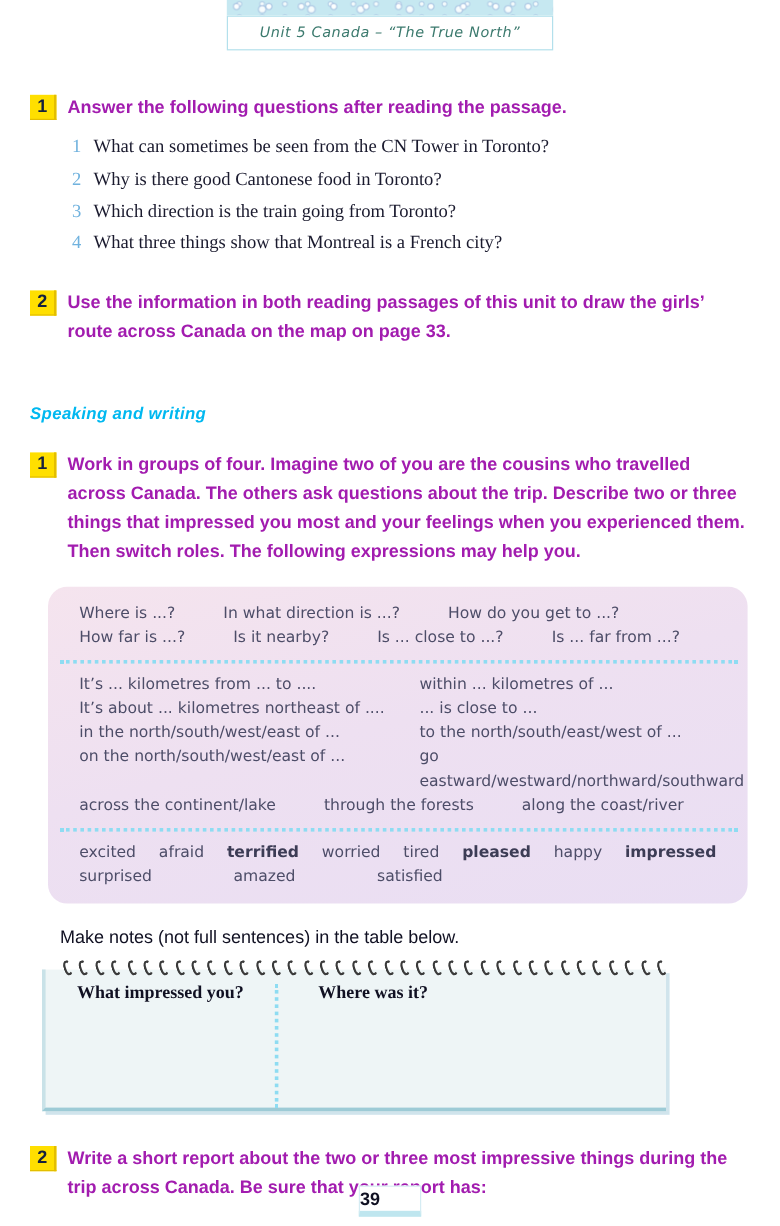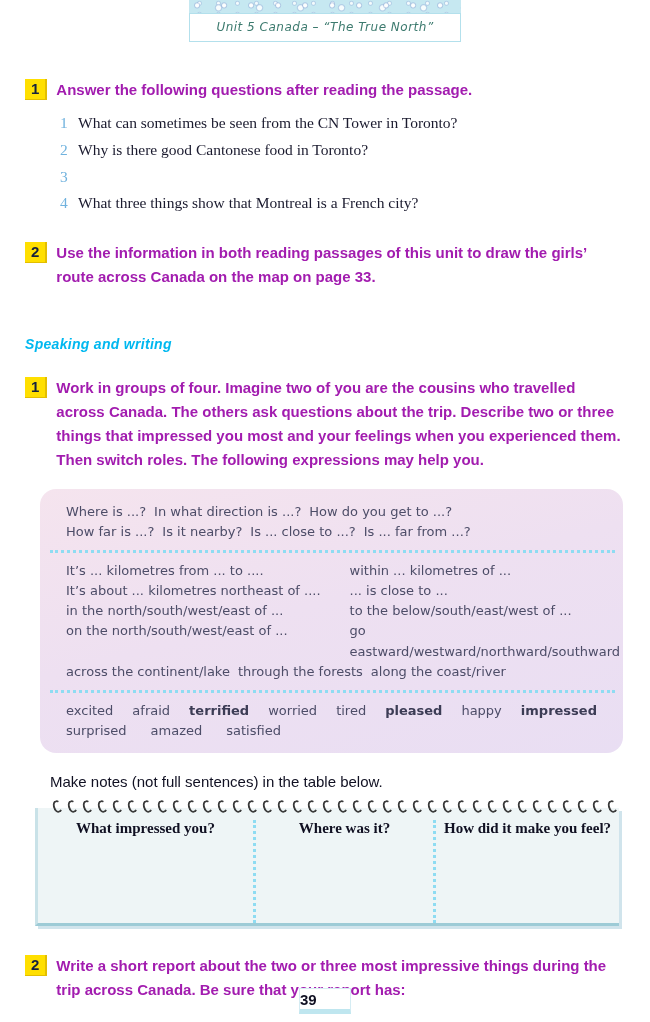--- a/index.html
+++ b/index.html
@@ -52,33 +52,33 @@
     color:#00b8f0; letter-spacing:0.3px; font-family:"Liberation Sans", sans-serif;
   }
 
   
   .expr-box {
     margin:16px 27px 0 40px; border-radius:16px;
     background:linear-gradient(165deg, #f5e4ee 0%, #eee0f1 45%, #e9def3 100%);
     padding:13px 22px 12px 26px;
     font-family:"DejaVu Sans", sans-serif; font-size:13px; color:#4d4d68;
   }
-  .expr-row { display:flex; flex-wrap:wrap; column-gap:8px; line-height:1.55; }
+  .expr-row { display:flex; flex-wrap:wrap; column-gap:40px; line-height:1.55; }
   .expr-row.bottom { }
   .dotted { border-top:3px dotted #8edcf2; margin:8px -14px 8px -16px; height:0; }
   .expr-grid { display:grid; grid-template-columns:53% 47%; line-height:1.55; }
   .feel-row1 { display:flex; justify-content:space-between; padding-right:4px; line-height:1.55;align-items:center; }
-  .feel-row { display:flex; column-gap:24px; line-height:1.55; }
+  .feel-row { display:flex; column-gap:68px; line-height:1.55; }
   .feel-bold { font-weight:700; color:#3c3c55; }
 
   
   .notes-instruction { margin:20px 0 0 50px; font-weight:400; font-size:15px; color:#101022; }
 
   
-  .notebook { margin:10px 15px 0 35px; width:584px; }
+  .notebook { margin:10px 15px 0 35px; width:520px; }
   .rings { display:flex; column-gap:6px; padding-left:18px; position:relative; z-index:2; margin-bottom:-5px; }
   .ring {
     width:9px; height:13px; border:2.4px solid #3b3b3b; border-radius:50%;
     border-right-color:transparent; transform:rotate(-18deg);
   }
   .sheet {
     position:relative; background:#eef5f6; height:118px;
     border-left:3px solid #c9e2e8; border-bottom:3px solid #9dcbd6;
     box-shadow:3px 3px 0 rgba(170,205,220,0.55); padding-top:12px;
   }
@@ -119,20 +119,21 @@
       <li>
         <span class="qnum">1</span>
         <span>What can sometimes be seen from the CN Tower in Toronto?</span>
       </li>
       <li>
         <span class="qnum">2</span>
         <span>Why is there good Cantonese food in Toronto?</span>
       </li>
       <li>
         <span class="qnum">3</span>
+        <span>Which direction is the train going from Toronto?</span>
       </li>
       <li>
         <span class="qnum">4</span>
         <span>What three things show that Montreal is a French city?</span>
       </li>
     </ol>
 
   <div class="task mt-task2">
     <span class="badge">2</span>
     <div class="task-text">Use the information in both reading passages of this unit to draw the girls’ route across Canada on the map on page 33.</div>
@@ -157,21 +158,21 @@
         <span>Is ... close to ...?</span>
         <span>Is ... far from ...?</span>
       </div>
     <div class="dotted"></div>
     <div class="expr-grid" id="expr-grid">
         <span>It’s ... kilometres from ... to ....</span>
         <span>within ... kilometres of ...</span>
         <span>It’s about ... kilometres northeast of ....</span>
         <span>... is close to ...</span>
         <span>in the north/south/west/east of ...</span>
-        <span>to the below/south/east/west of ...</span>
+        <span>to the north/south/east/west of ...</span>
         <span>on the north/south/west/east of ...</span>
         <span>go eastward/westward/northward/southward</span>
       </div>
     <div class="expr-row bottom" id="expr-bottom">
         <span>across the continent/lake</span>
         <span>through the forests</span>
         <span>along the coast/river</span>
       </div>
     <div class="dotted"></div>
     <div class="feel-row1" id="feel-row1">
@@ -231,21 +232,20 @@
         <span class="ring"></span>
         <span class="ring"></span>
         <span class="ring"></span>
         <span class="ring"></span>
         <span class="ring"></span>
       </div>
     <div class="sheet">
       <div class="cols" id="table-cols">
           <div class="col">What impressed you?</div>
           <div class="col">Where was it?</div>
-          <div class="col">How did it make you feel?</div>
         </div>
     </div>
   </div>
 
   <div class="task mt-write">
     <span class="badge">2</span>
     <div class="task-text">Write a short report about the two or three most impressive things during the trip across Canada. Be sure that your report has:</div>
   </div>
   <ul class="bullets" id="bullets">
       <li>

